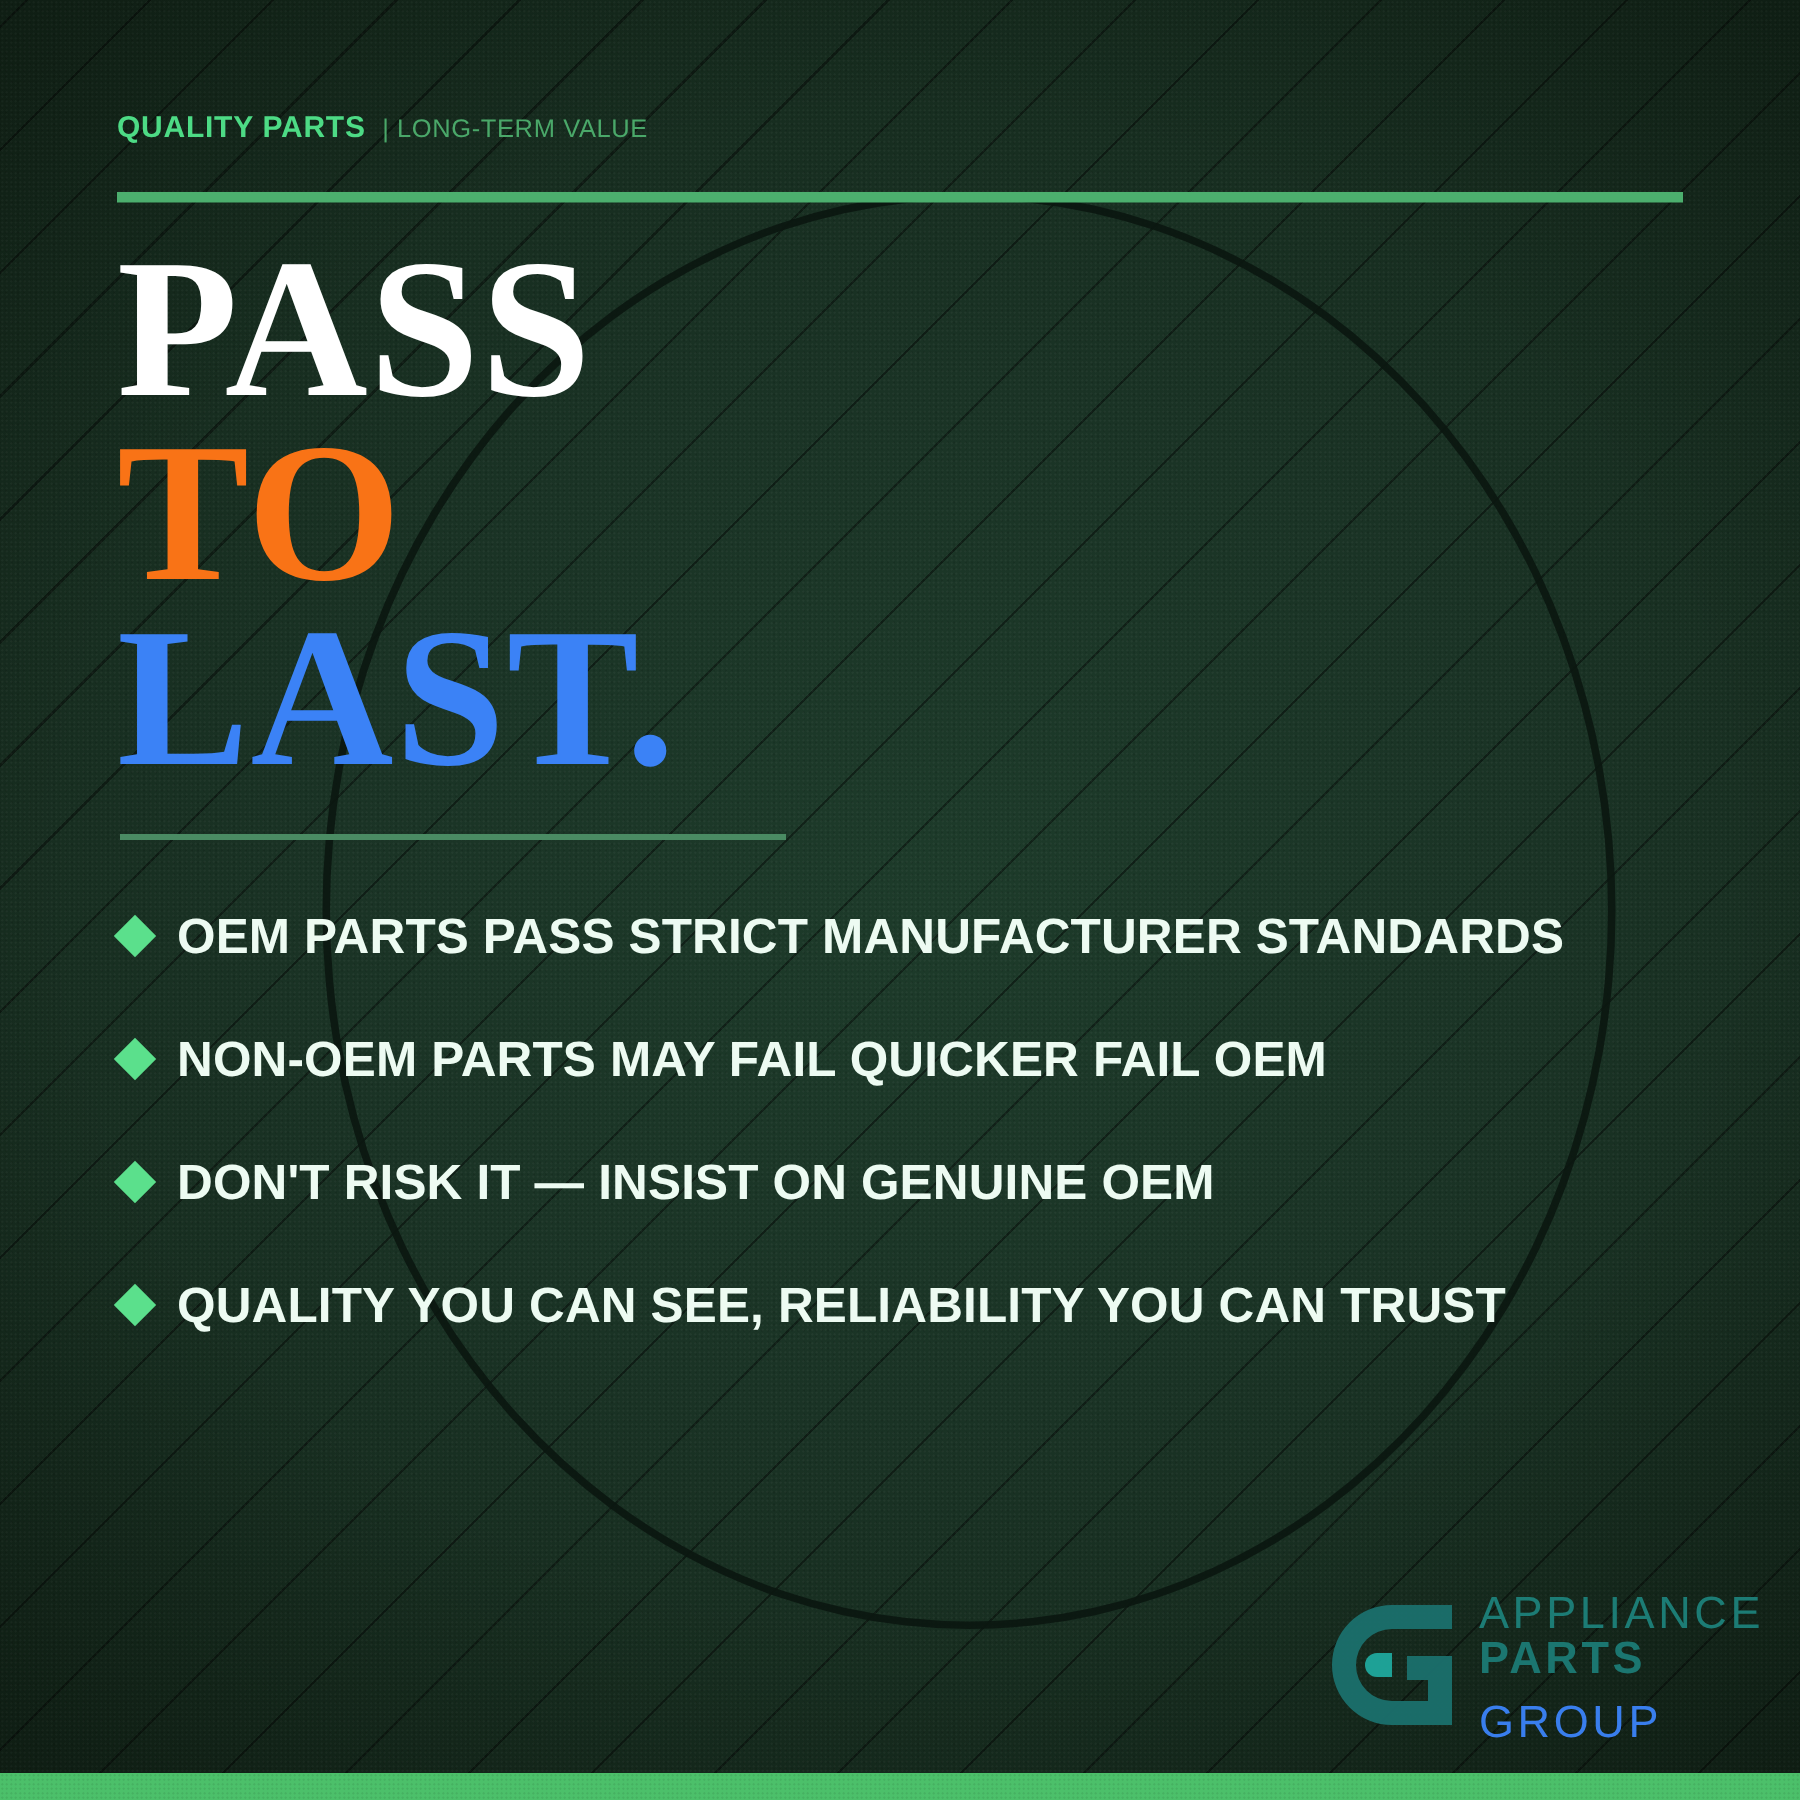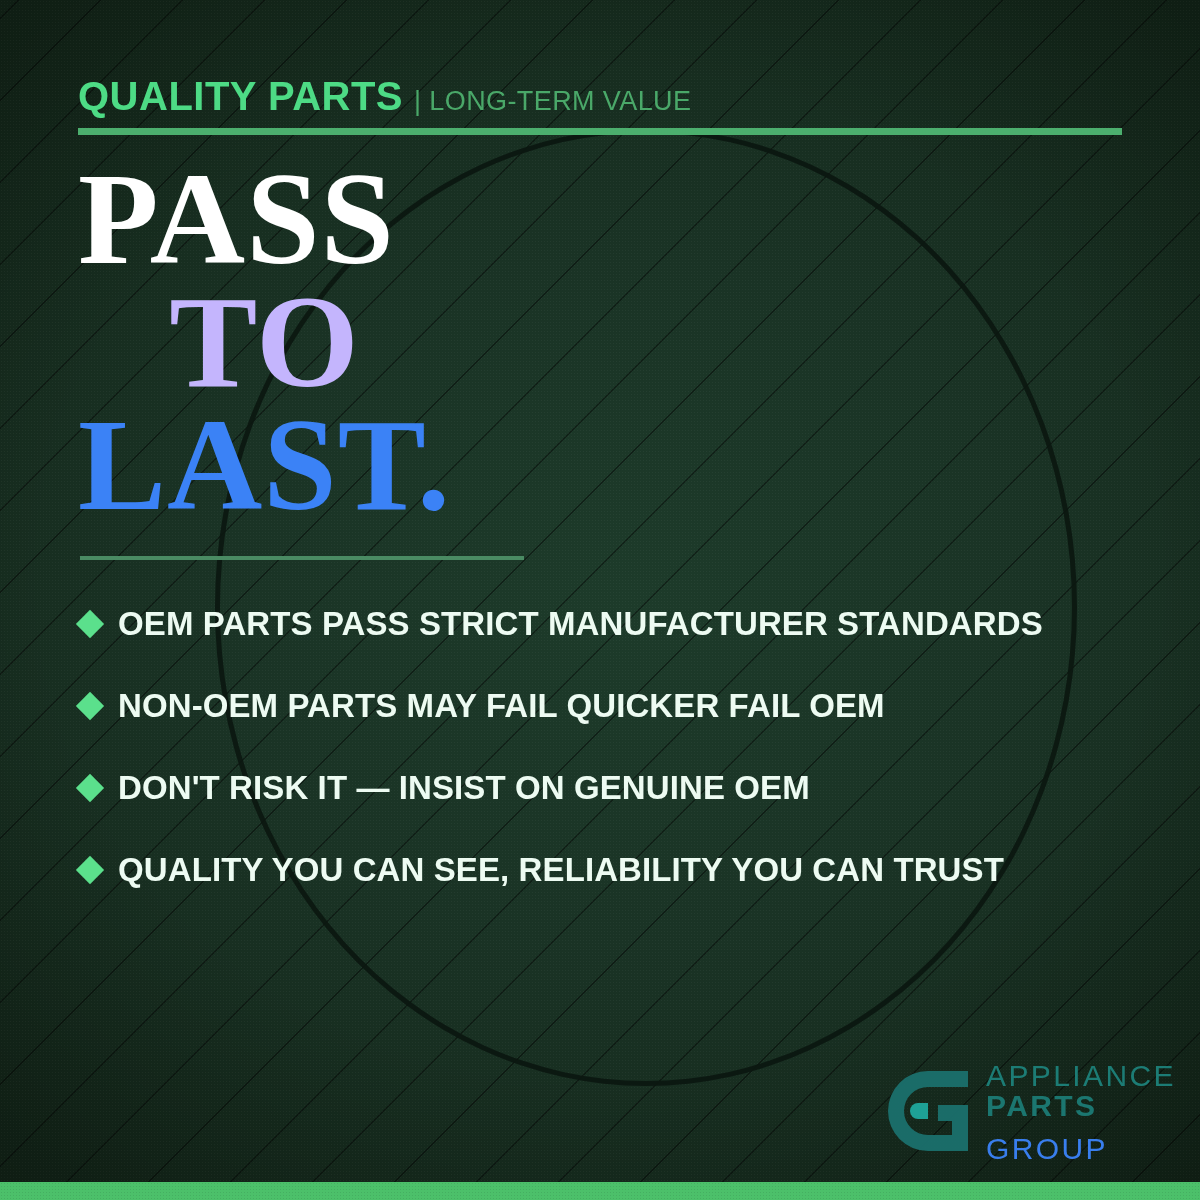--- a/index.html
+++ b/index.html
@@ -71,27 +71,27 @@
   .eyebrow {
     position: absolute;
     left: 78px;
     top: 74px;
     display: flex;
     align-items: baseline;
     gap: 11px;
     white-space: nowrap;
   }
   .eyebrow-main {
-    font-size: 40px;
+    font-size: 20px;
     font-weight: 700;
     letter-spacing: 0.5px;
     color: #4ddb85;
   }
   .eyebrow-sub {
-    font-size: 27px;
+    font-size: 17px;
     font-weight: 400;
     letter-spacing: 0.4px;
     color: #4aa869;
   }
 
   .rule-top {
     position: absolute;
     left: 78px;
     top: 128px;
     width: 1044px;
@@ -108,21 +108,21 @@
     font-weight: 700;
     line-height: 0.93;
   }
   .headline-line {
     display: block;
     font-size: 132px;
     letter-spacing: 1px;
     white-space: nowrap;
   }
   .headline-line.l1 { color: #ffffff; }
-  .headline-line.l2 { color: #c4b5fd; text-align: center; }
+  .headline-line.l2 { color: #f97316; }
   .headline-line.l3 { color: #3b82f6; }
 
   .rule-mid {
     position: absolute;
     left: 80px;
     top: 556px;
     width: 444px;
     height: 4px;
     background: #4a8b63;
   }

